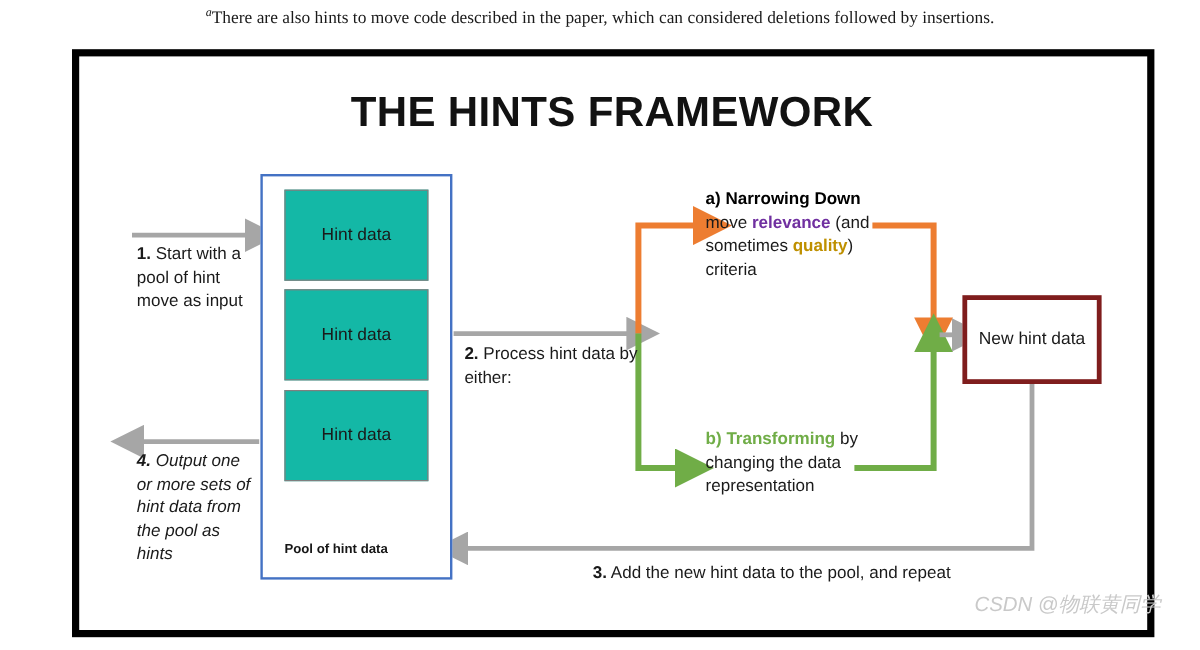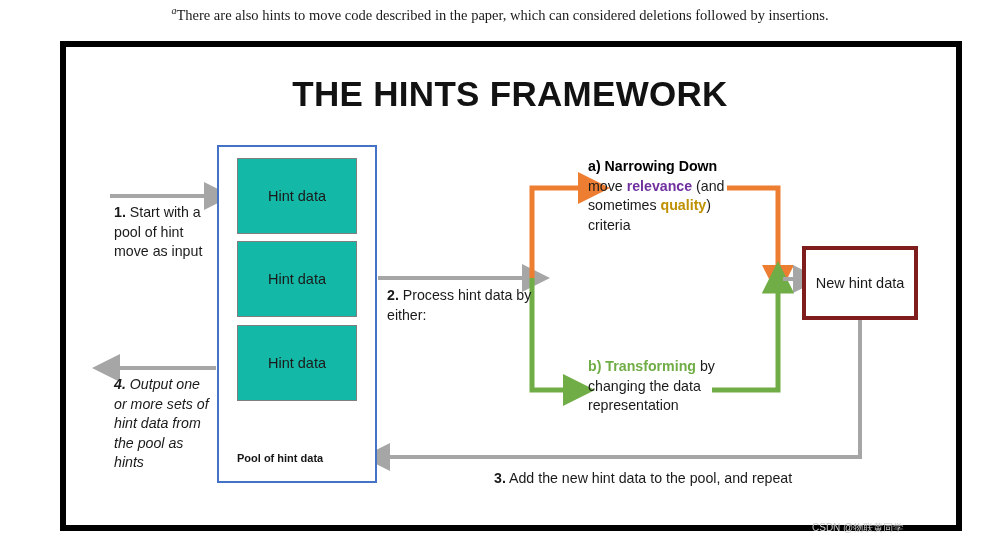--- a/index.html
+++ b/index.html
@@ -117,24 +117,25 @@
   #cap-2 { left: 387px; top: 286px; width: 150px; }
   #cap-a { left: 588px; top: 157px; width: 150px; }
   #cap-b { left: 588px; top: 357px; width: 148px; }
   #cap-3 { left: 494px; top: 469px; width: 330px; }
   .orange { color: #000000; font-weight: bold; }
   .purple { color: #7030A0; font-weight: bold; }
   .gold   { color: #BF9000; font-weight: bold; }
   .green  { color: #70AD47; font-weight: bold; margin-top: 16px; }
   #watermark {
     position: absolute;
-    left: 812px; top: 521px;
-    font-size: 10px;
+    left: 812px; top: 492px;
+    font-size: 17px;
     color: #c9c9c9;
     white-space: nowrap;
+    font-style: italic;
   }
 </style>
 </head>
 <body>
 
 <div id="footnote">
   <span class="marker">a</span><span>There are also hints to move code described in the paper, which can considered deletions followed by insertions.</span>
 </div>
 
 <div id="frame"></div>

